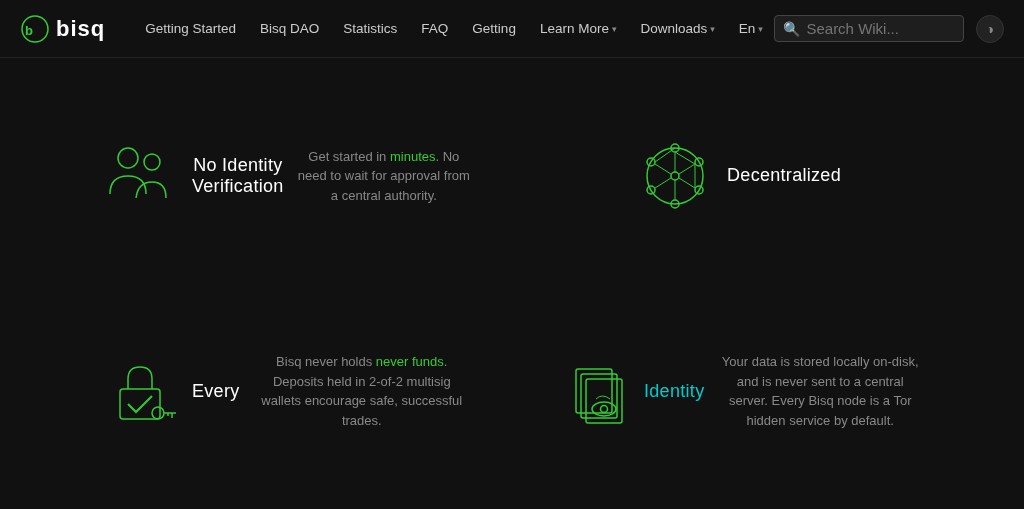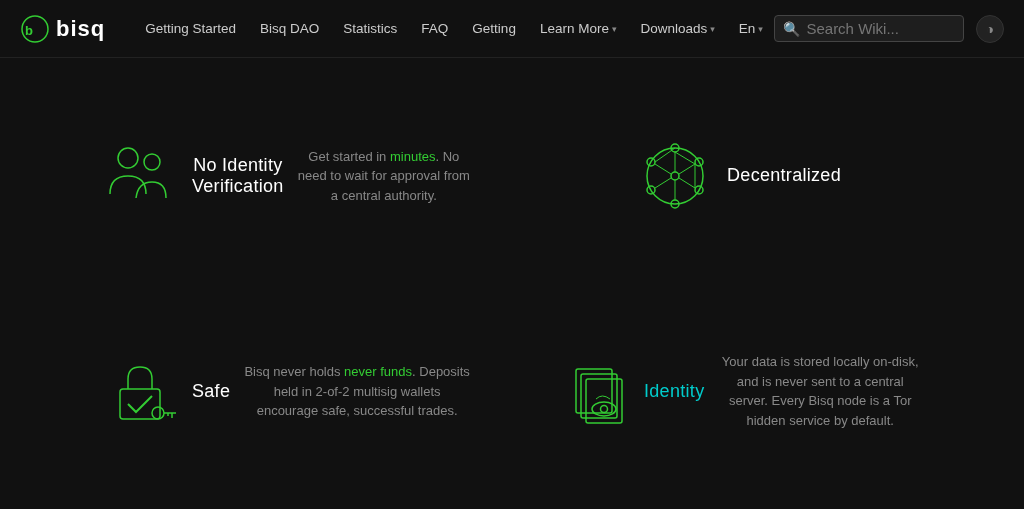--- a/index.html
+++ b/index.html
@@ -240,21 +240,21 @@
         <path d="M28 38 L28 28 Q28 16 40 16 Q52 16 52 28 L52 38" stroke="#33cc33" stroke-width="1.5" fill="none"></path>
 
         <polyline points="28,53 36,61 52,45" stroke="#33cc33" stroke-width="2" fill="none"></polyline>
 
         <circle cx="58" cy="62" r="6" stroke="#33cc33" stroke-width="1.5" fill="none"></circle>
         <line x1="64" y1="62" x2="76" y2="62" stroke="#33cc33" stroke-width="1.5"></line>
         <line x1="72" y1="62" x2="72" y2="67" stroke="#33cc33" stroke-width="1.5"></line>
         <line x1="68" y1="62" x2="68" y2="65" stroke="#33cc33" stroke-width="1.5"></line>
       </svg>
     </div>
-    <div class="feature-title">Safe</div>
+    <div class="feature-title">Every</div>
     <div class="feature-desc">
       Bisq never holds <a href="#">never funds</a>. Deposits held in 2-of-2 multisig wallets encourage safe, successful trades.
     </div>
   </div>
 
   <div class="feature-card">
     <div class="feature-icon">
       <svg viewBox="0 0 80 80" width="80" height="80">
 
         <rect x="24" y="18" width="36" height="44" rx="2" stroke="#33cc33" stroke-width="1.5" fill="none"></rect>

